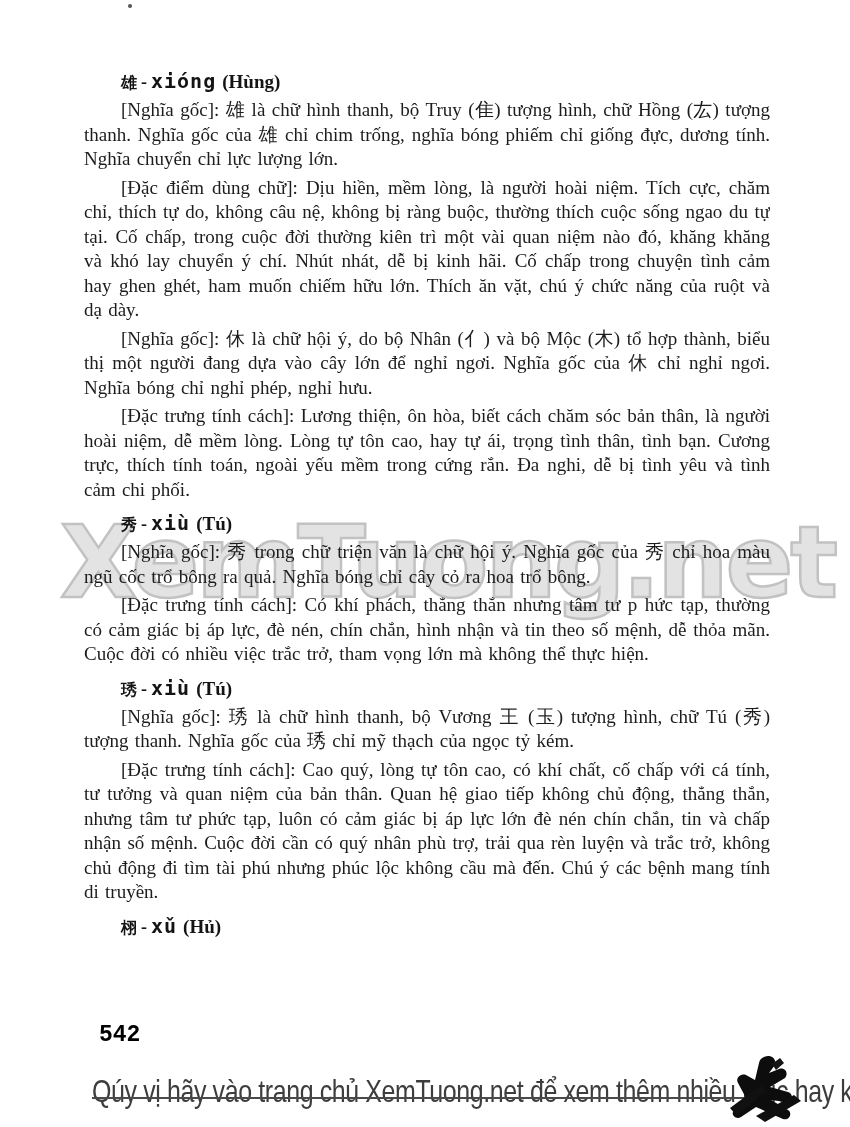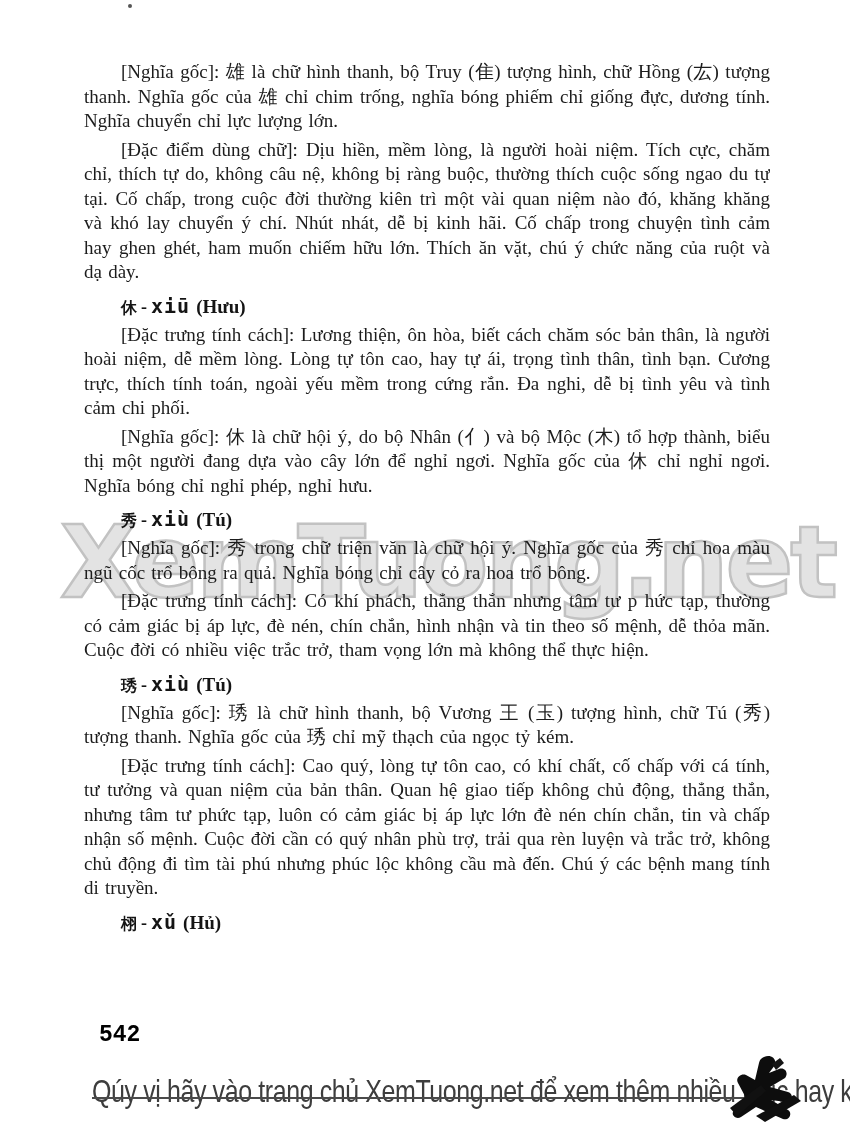--- a/index.html
+++ b/index.html
@@ -105,26 +105,26 @@
 </style>
 </head>
 <body>
 
 <div class="scan-speck"></div>
 
 <div class="watermark">XemTuong.net</div>
 
 <div class="content">
 
+  <h2 class="entry-heading"><span class="hanzi-h">雄</span><span class="head-sep">-</span><span class="pinyin">xióng</span><span class="viet-name">(Hùng)</span></h2>
   <p class="entry"><b>[Nghĩa gốc]:</b> <span>雄 là chữ hình thanh, bộ Truy (隹) tượng hình, chữ Hồng (厷) tượng thanh. Nghĩa gốc của 雄 chỉ chim trống, nghĩa bóng phiếm chỉ giống đực, dương tính. Nghĩa chuyển chỉ lực lượng lớn.</span></p>
   <p class="entry"><b>[Đặc điểm dùng chữ]:</b> <span>Dịu hiền, mềm lòng, là người hoài niệm. Tích cực, chăm chỉ, thích tự do, không câu nệ, không bị ràng buộc, thường thích cuộc sống ngao du tự tại. Cố chấp, trong cuộc đời thường kiên trì một vài quan niệm nào đó, khăng khăng và khó lay chuyển ý chí. Nhút nhát, dễ bị kinh hãi. Cố chấp trong chuyện tình cảm hay ghen ghét, ham muốn chiếm hữu lớn. Thích ăn vặt, chú ý chức năng của ruột và dạ dày.</span></p>
 
-  <h2 class="entry-heading"><span class="hanzi-h">休</span><span class="head-sep">-</span><span class="pinyin">xiū</span><span class="viet-name">(Hưu)</span></h2>
+  <p class="entry"><b>[Nghĩa gốc]:</b> <span>休 là chữ hội ý, do bộ Nhân (亻) và bộ Mộc (木) tổ hợp thành, biểu thị một người đang dựa vào cây lớn để nghỉ ngơi. Nghĩa gốc của 休 chỉ nghỉ ngơi. Nghĩa bóng chỉ nghỉ phép, nghỉ hưu.</span></p>
   <p class="entry"><b>[Đặc trưng tính cách]:</b> <span>Lương thiện, ôn hòa, biết cách chăm sóc bản thân, là người hoài niệm, dễ mềm lòng. Lòng tự tôn cao, hay tự ái, trọng tình thân, tình bạn. Cương trực, thích tính toán, ngoài yếu mềm trong cứng rắn. Đa nghi, dễ bị tình yêu và tình cảm chi phối.</span></p>
-  <p class="entry"><b>[Nghĩa gốc]:</b> <span>休 là chữ hội ý, do bộ Nhân (亻) và bộ Mộc (木) tổ hợp thành, biểu thị một người đang dựa vào cây lớn để nghỉ ngơi. Nghĩa gốc của 休 chỉ nghỉ ngơi. Nghĩa bóng chỉ nghỉ phép, nghỉ hưu.</span></p>
 
   <h2 class="entry-heading"><span class="hanzi-h">秀</span><span class="head-sep">-</span><span class="pinyin">xiù</span><span class="viet-name">(Tú)</span></h2>
   <p class="entry"><b>[Nghĩa gốc]:</b> <span>秀 trong chữ triện văn là chữ hội ý. Nghĩa gốc của 秀 chỉ hoa màu ngũ cốc trổ bông ra quả. Nghĩa bóng chỉ cây cỏ ra hoa trổ bông.</span></p>
   <p class="entry"><b>[Đặc trưng tính cách]:</b> <span>Có khí phách, thẳng thắn nhưng tâm tư p hức tạp, thường có cảm giác bị áp lực, đè nén, chín chắn, hình nhận và tin theo số mệnh, dễ thỏa mãn. Cuộc đời có nhiều việc trắc trở, tham vọng lớn mà không thể thực hiện.</span></p>
 
   <h2 class="entry-heading"><span class="hanzi-h">琇</span><span class="head-sep">-</span><span class="pinyin">xiù</span><span class="viet-name">(Tú)</span></h2>
   <p class="entry"><b>[Nghĩa gốc]:</b> <span>琇 là chữ hình thanh, bộ Vương 王 (玉) tượng hình, chữ Tú (秀) tượng thanh. Nghĩa gốc của 琇 chỉ mỹ thạch của ngọc tỷ kém.</span></p>
   <p class="entry"><b>[Đặc trưng tính cách]:</b> <span>Cao quý, lòng tự tôn cao, có khí chất, cố chấp với cá tính, tư tưởng và quan niệm của bản thân. Quan hệ giao tiếp không chủ động, thẳng thắn, nhưng tâm tư phức tạp, luôn có cảm giác bị áp lực lớn đè nén chín chắn, tin và chấp nhận số mệnh. Cuộc đời cần có quý nhân phù trợ, trải qua rèn luyện và trắc trở, không chủ động đi tìm tài phú nhưng phúc lộc không cầu mà đến. Chú ý các bệnh mang tính di truyền.</span></p>
 
   <h2 class="entry-heading"><span class="hanzi-h">栩</span><span class="head-sep">-</span><span class="pinyin">xǔ</span><span class="viet-name">(Hủ)</span></h2>

